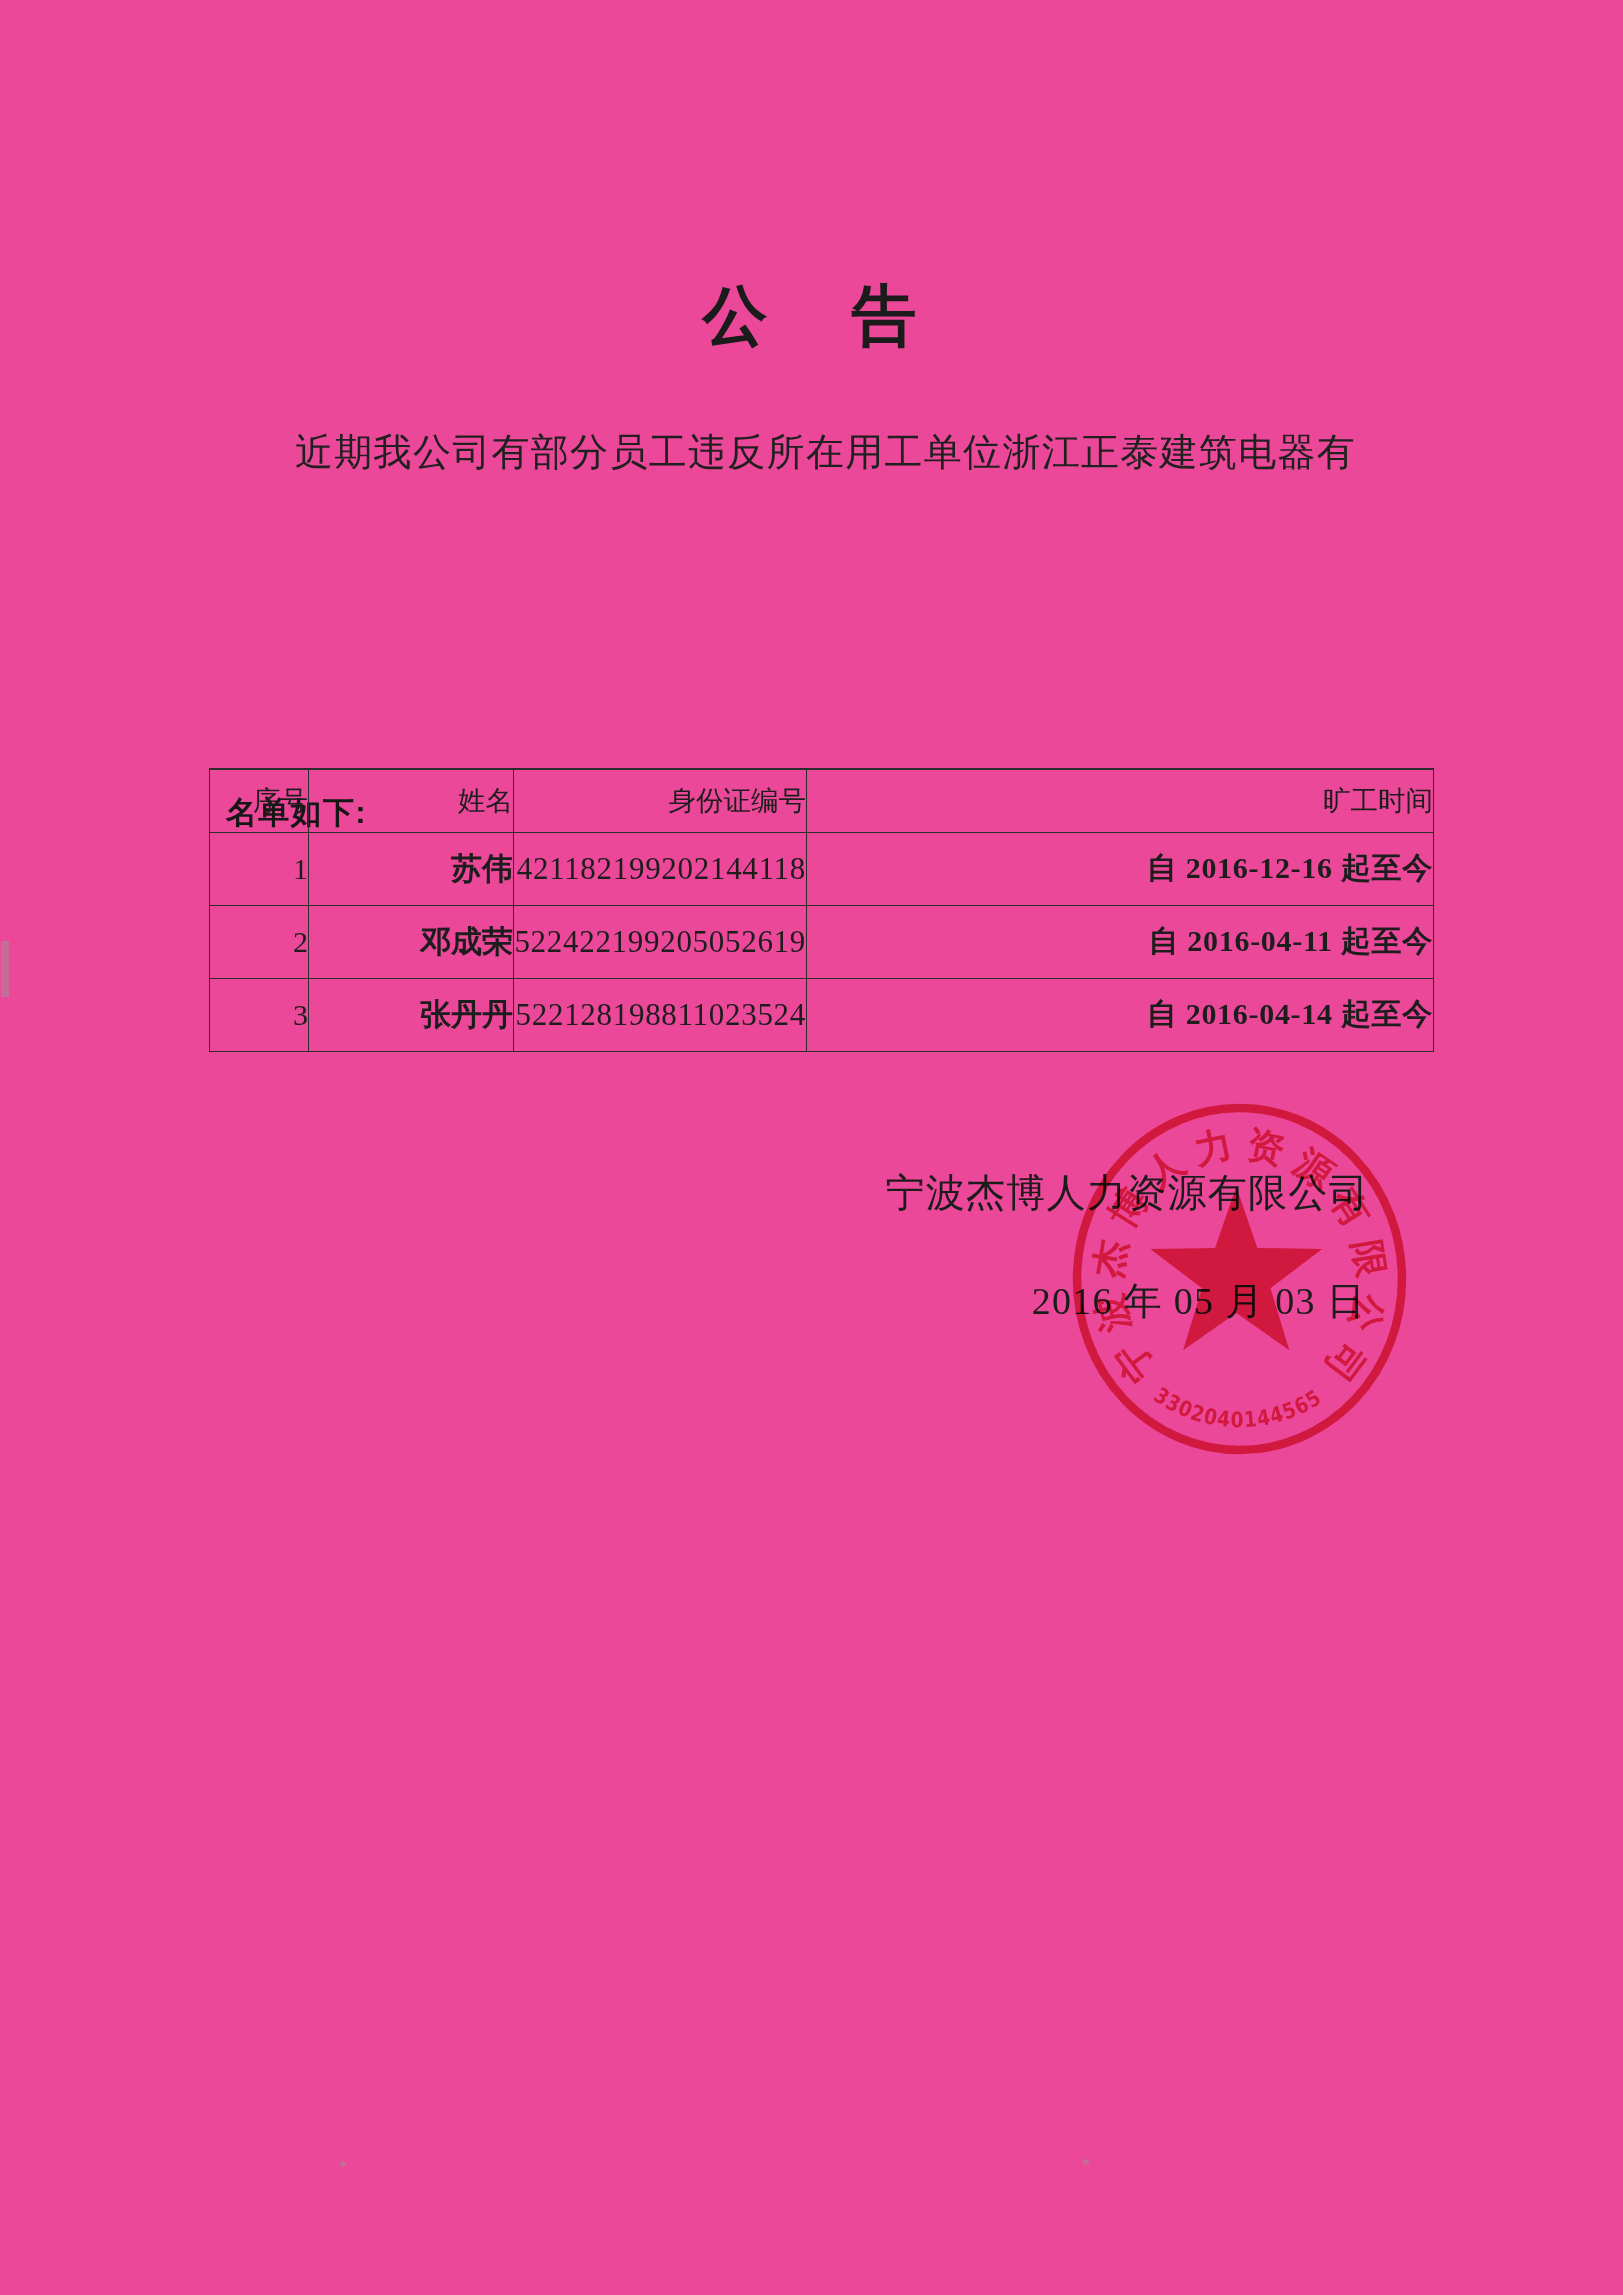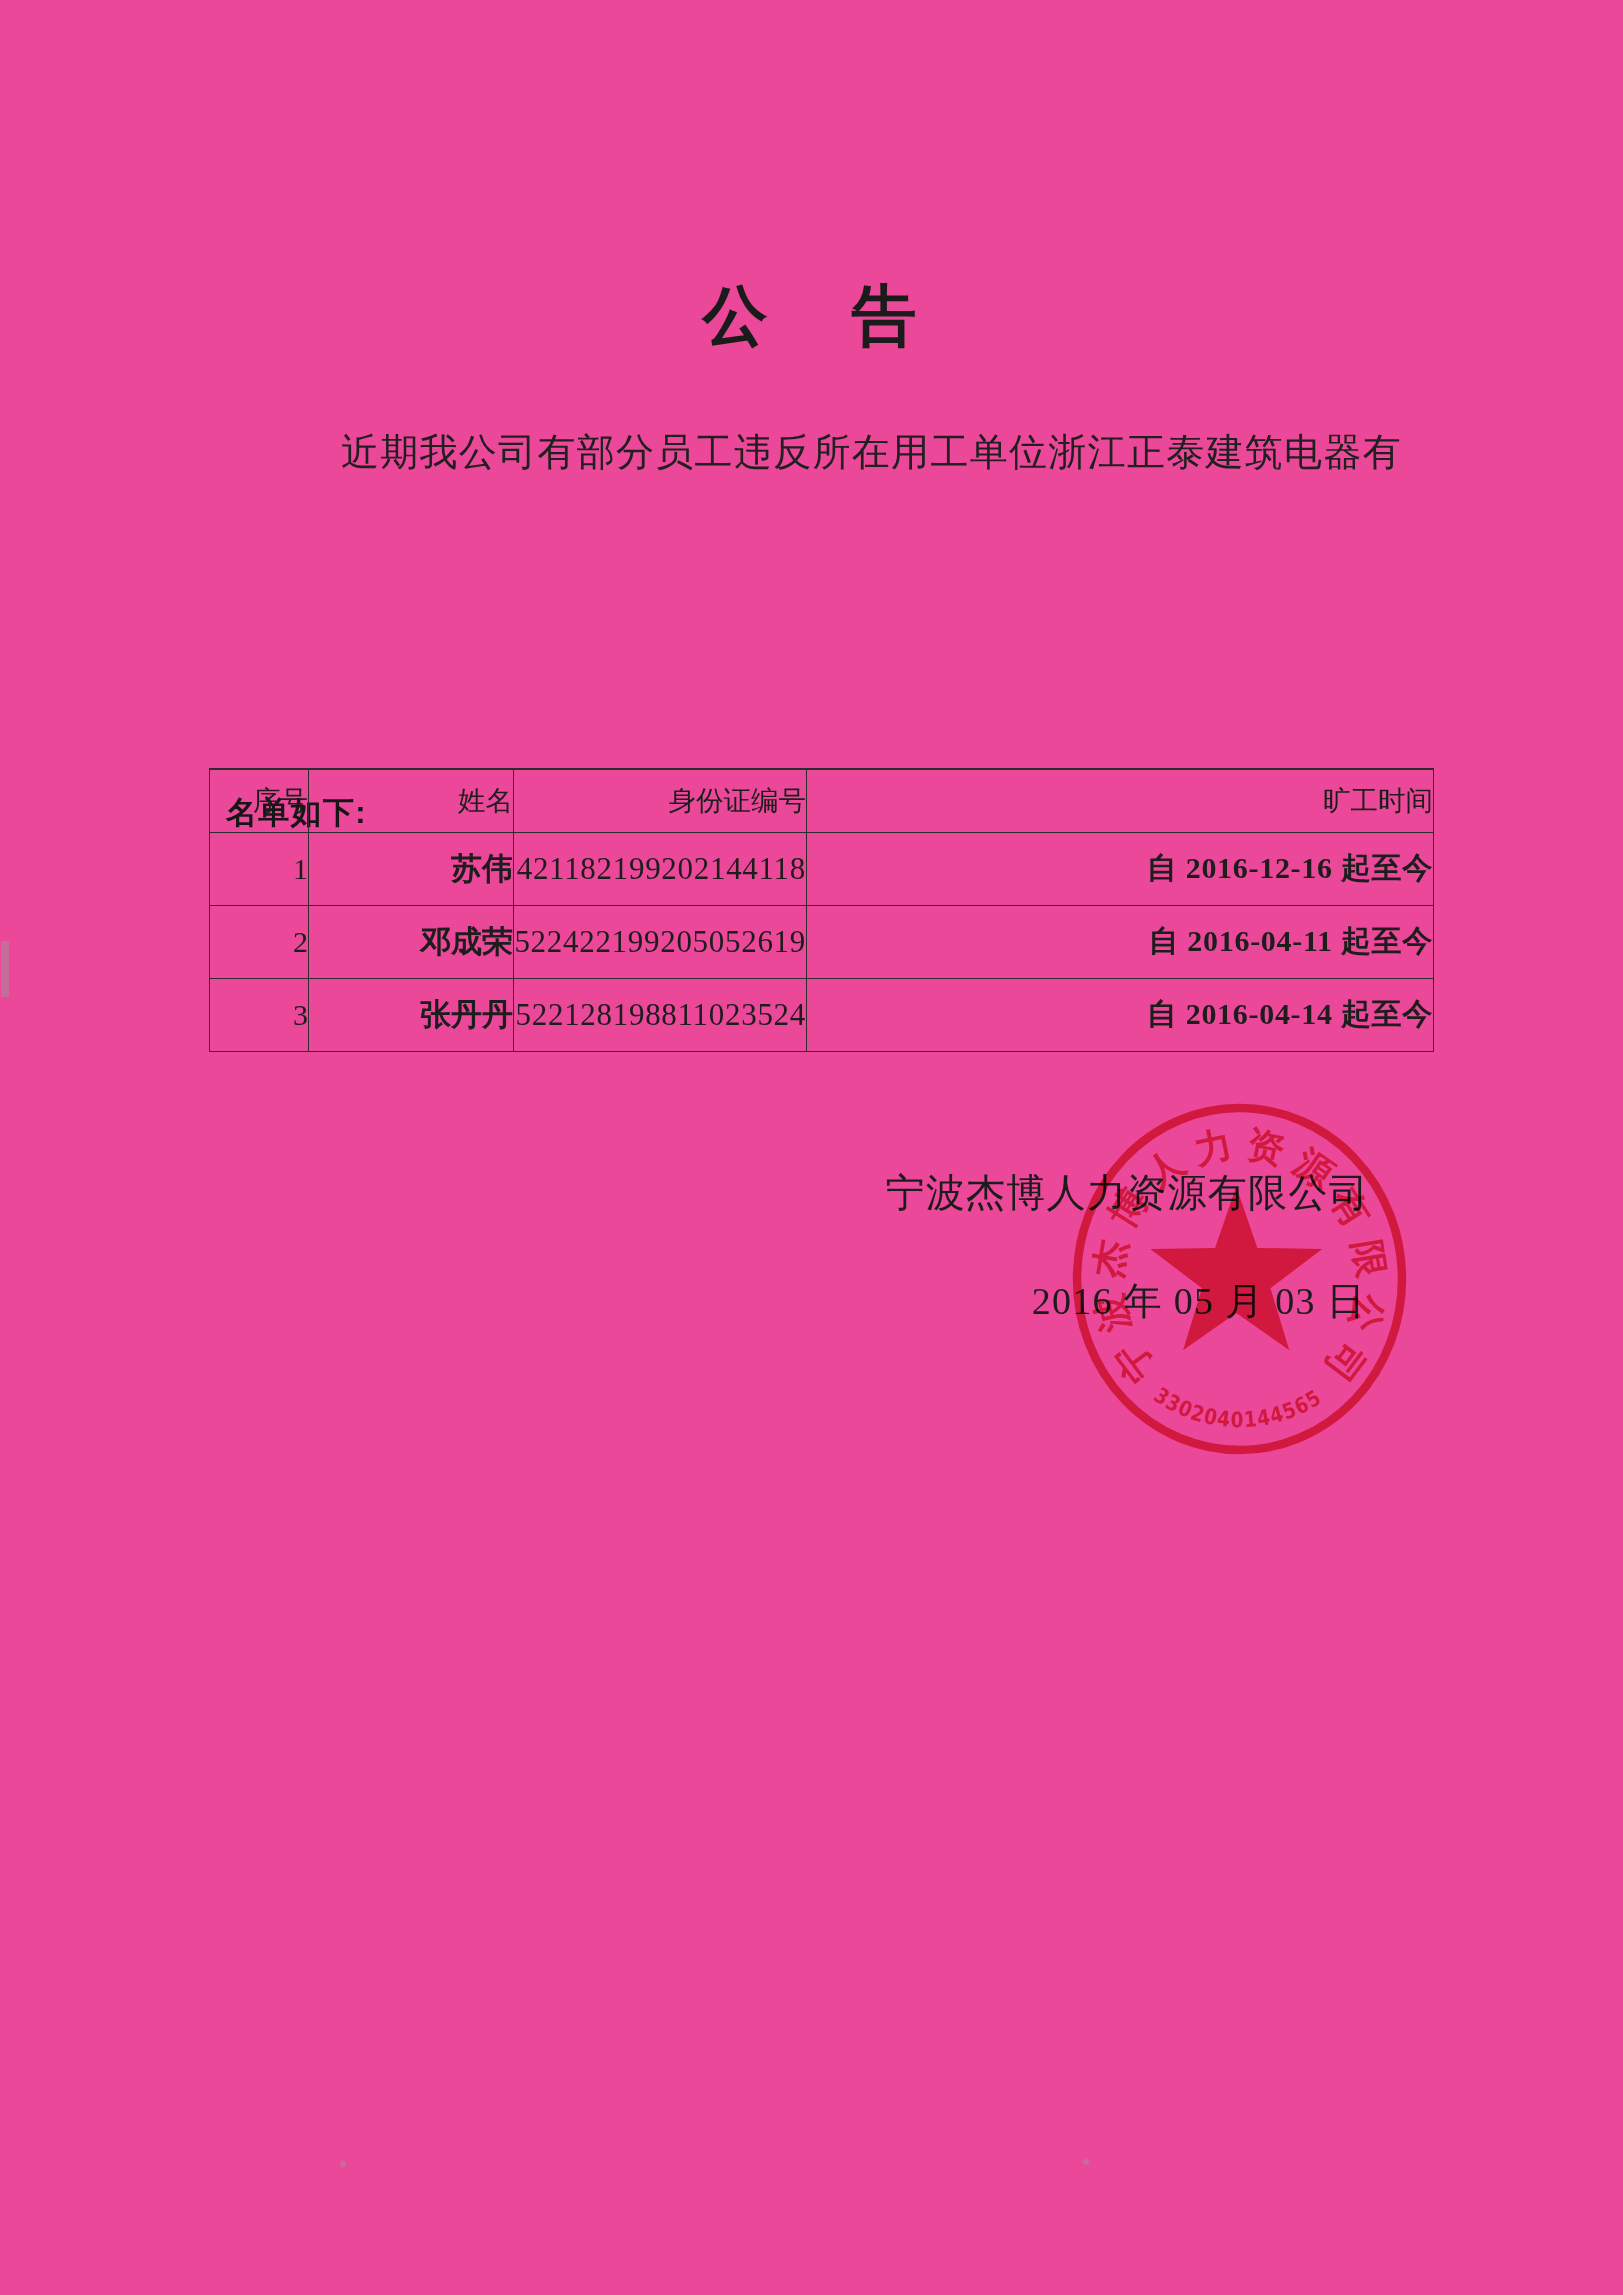--- a/index.html
+++ b/index.html
@@ -12,21 +12,21 @@
   .doc-title {
     position:absolute; top:272px; left:0; width:100%;
     text-align:center; font-size:65px; font-weight:bold;
     word-spacing:60px; letter-spacing:3.9px; color:#1b1b1b;
   }
 
   .body-para {
     position:absolute; top:410px; left:230px; width:1172px;
     font-size:38px; line-height:84px; letter-spacing:1.3px; color:#202020;
   }
-  .body-line { white-space:nowrap;text-align:right; }
+  .body-line { white-space:nowrap; }
   .body-line.indent { text-indent:65px; }
 
   .list-label {
     position:absolute; top:792px; left:226px;
     font-family:"Liberation Sans","DejaVu Sans",sans-serif;
     font-weight:bold; font-size:31px; color:#161616; letter-spacing:1.3px;
   }
 
   table.roster {
     position:absolute; top:768px; left:209px; width:1224px;

